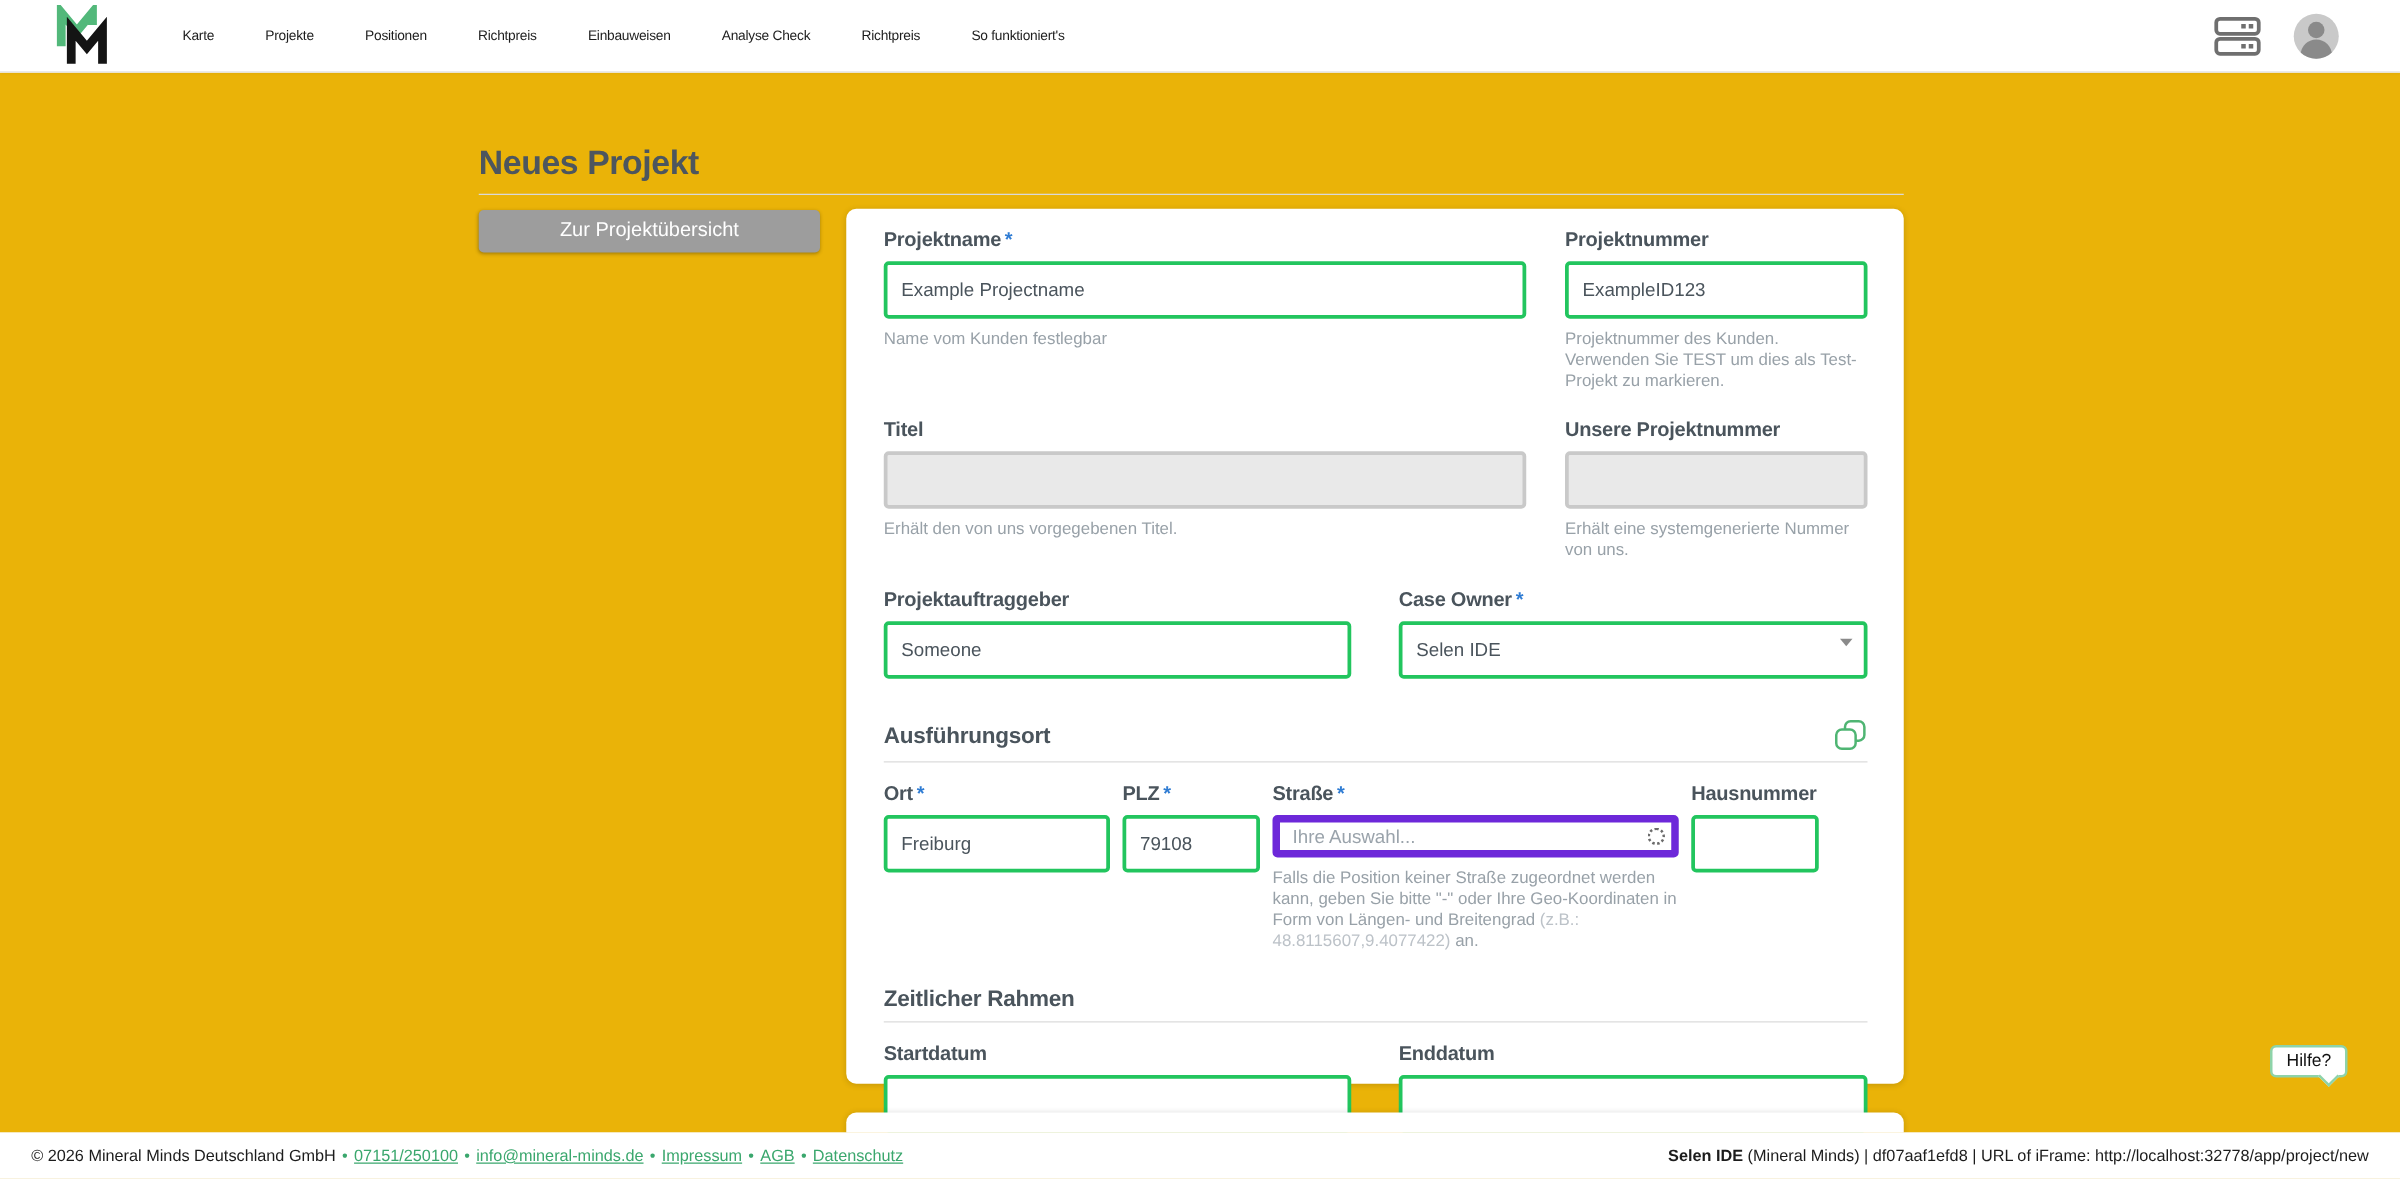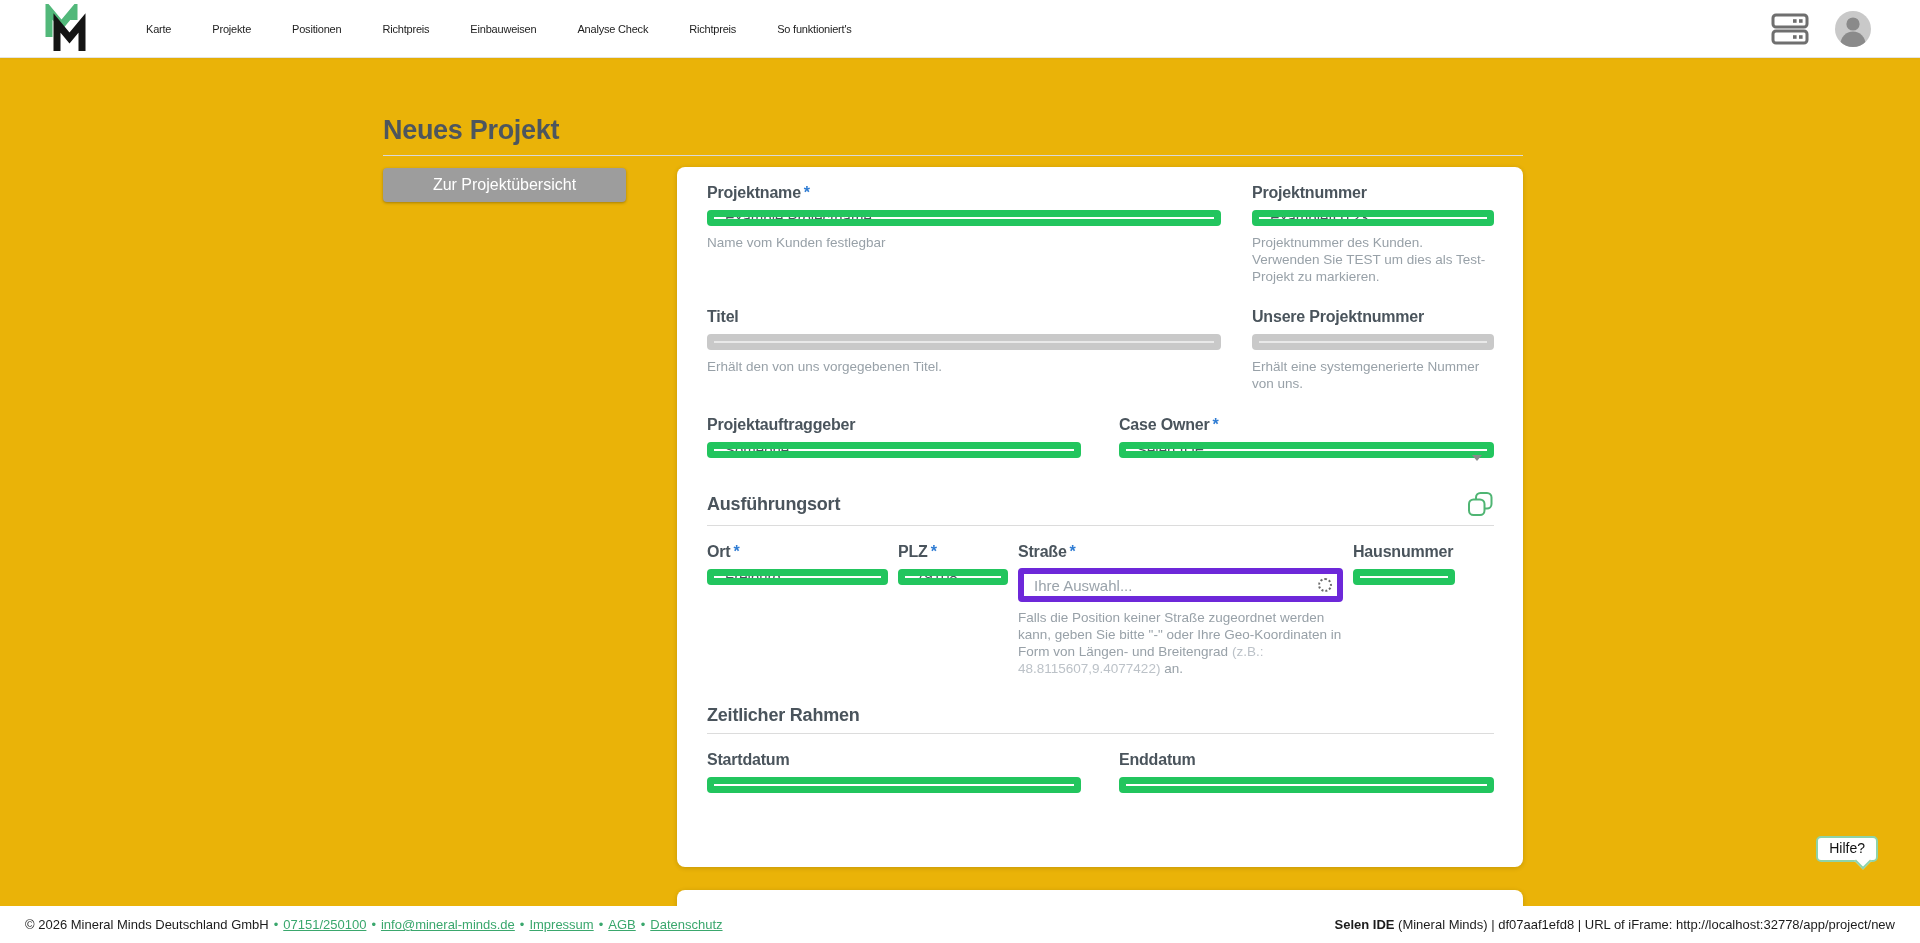--- a/index.html
+++ b/index.html
@@ -31,21 +31,21 @@
   .main { position: relative; flex: 1 1 auto; background: #eab308; overflow: hidden; }
   .page-title {
     position: absolute; left: 383px; top: 57px;
     font-size: 27px; font-weight: 700; color: #4d565e; letter-spacing: -0.3px;
   }
   .title-divider {
     position: absolute; left: 383px; top: 97px; width: 1140px; height: 1px;
     background: #d9d9d9;
   }
   .back-button {
-    position: absolute; left: 383px; top: 110px; width: 243px; height: 34px;
+    position: absolute; left: 383px; top: 110px; width: 273px; height: 34px;
     background: #9d9d9d; border: none; border-radius: 4px;
     color: #ffffff; font-size: 16px; font-family: inherit;
     box-shadow: 0 1px 3px rgba(0,0,0,0.3); cursor: pointer;
   }
 
   .card {
     position: absolute; left: 677px; top: 109px; width: 846px; height: 700px;
     background: #ffffff; border-radius: 8px;
     box-shadow: 0 1px 5px rgba(0,0,0,0.16);
     padding: 17px 29px 0 30px;
@@ -74,21 +74,21 @@
   .mb-row2 { margin-bottom: 24px; }
   .mb-row3 { margin-bottom: 32px; }
   .mb-row4 { margin-bottom: 28px; }
 
   .field-label {
     font-size: 16px; font-weight: 600; color: #4a545c;
     margin-bottom: 7px; display: block; letter-spacing: -0.2px;
   }
   .req { color: #2f7cd3; font-weight: 700; margin-left: 3px; }
   .text-input {
-    width: 100%; height: 16px; border: 7px solid #22c55e; border-radius: 4px;
+    width: 100%; height: 46px; border: 3px solid #22c55e; border-radius: 4px;
     padding: 0 11px; font-size: 15px; color: #4a545c; font-family: inherit;
     background: #ffffff; outline: none;
   }
   .text-input:disabled, .text-input.disabled { background: #e9e9e9; border-color: #c9c9c9; }
   .text-input::placeholder { color: #9aa3ab; }
   .helper {
     font-size: 13.5px; color: #98a1a8; margin-top: 7px; line-height: 17px;
   }
   .helper .hint-light { color: #bcc2c8; }
 

